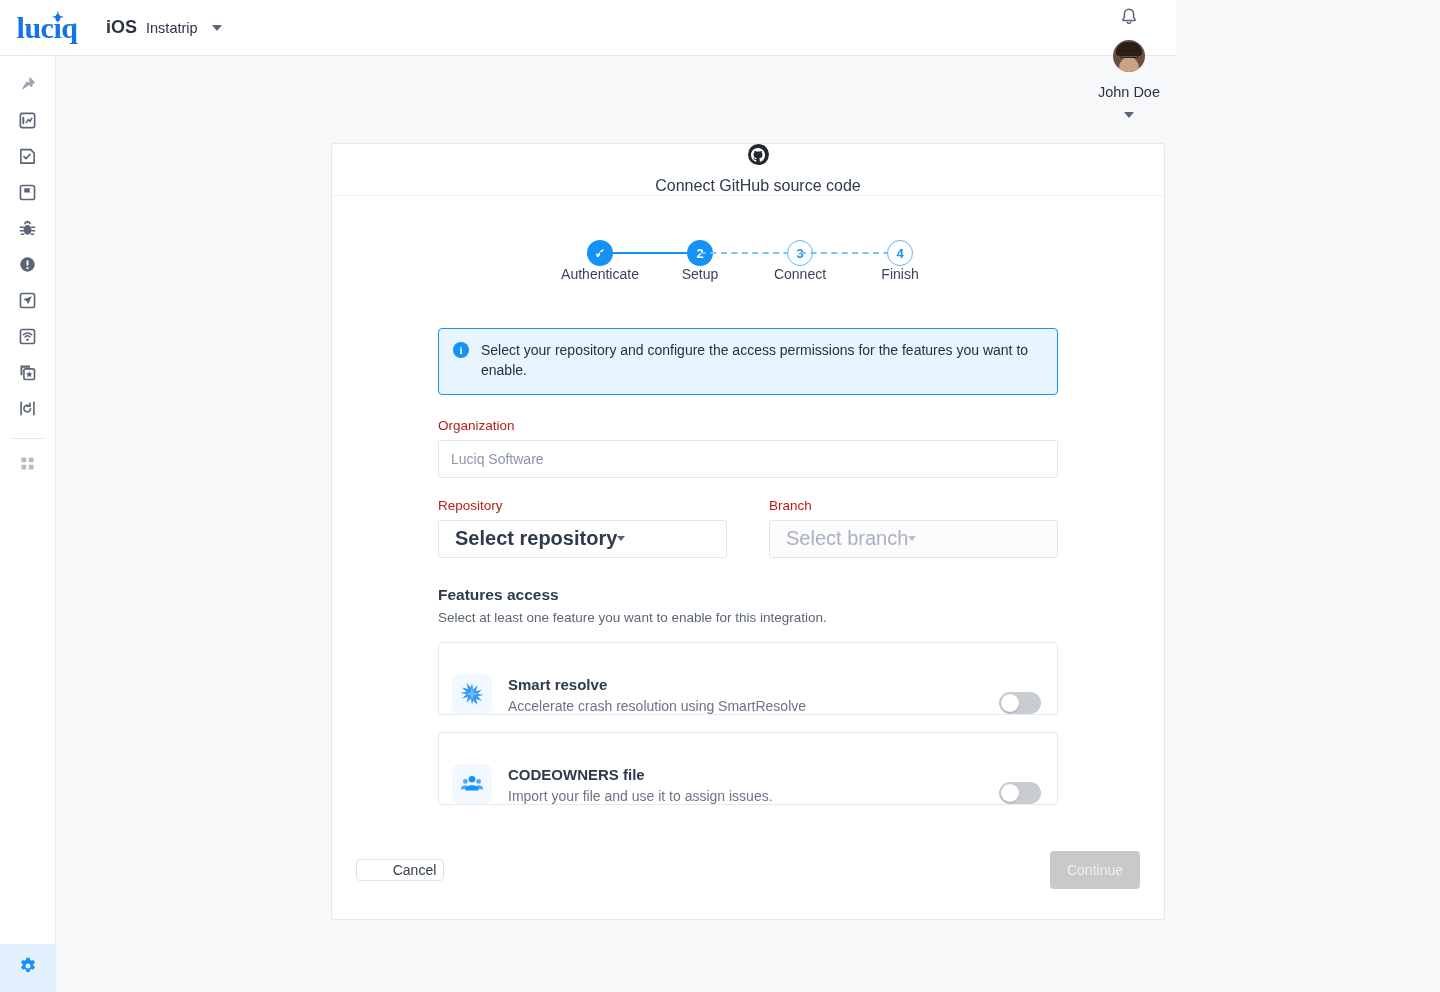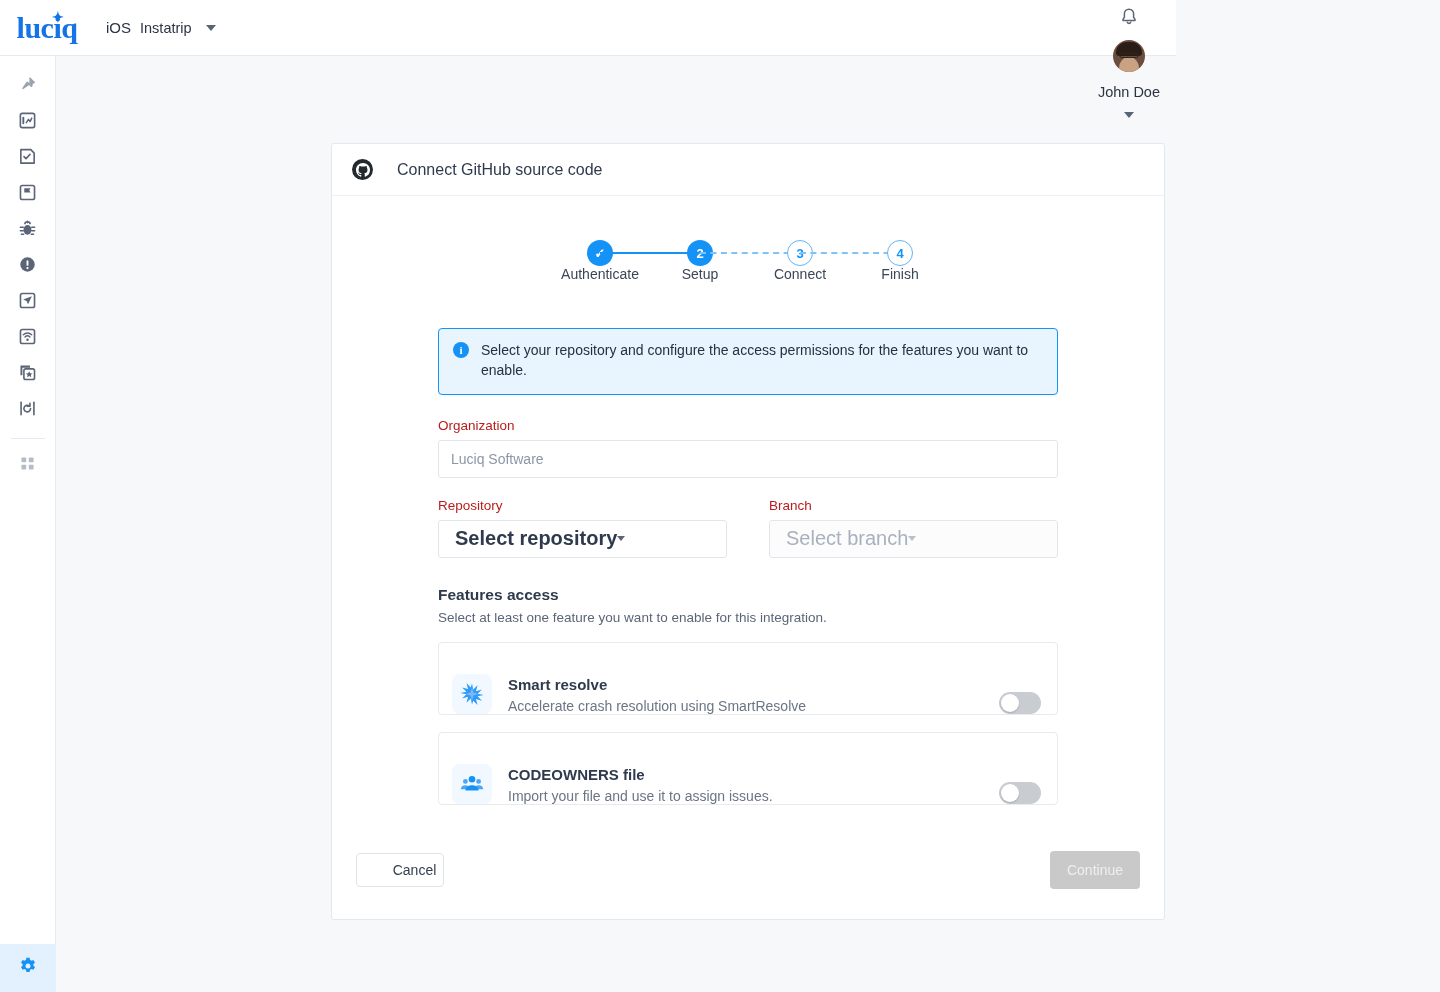--- a/index.html
+++ b/index.html
@@ -25,21 +25,21 @@
     color: #1473e6;
     font-family: "Liberation Serif", serif;
     font-weight: 700; font-size: 30px; letter-spacing: -0.5px;
     position: relative;
   }
   .logo .star {
     position: absolute; top: -2px; left: 38px;
     color: #1473e6; font-size: 14px; line-height: 1;
   }
   .platform {
-    margin-left: 26px; font-size: 15px; color: #2c3443; font-weight: 400;
+    margin-left: 26px; font-size: 18px; color: #2c3443; font-weight: 700;
   }
   .appname {
     margin-left: 9px; font-size: 14.5px; color: #2c3443; font-weight: 400;
   }
   .caret-dn {
     margin-left: 14px;
     width: 0; height: 0;
     border-left: 5px solid transparent;
     border-right: 5px solid transparent;
     border-top: 6px solid #5a6477;
@@ -110,23 +110,24 @@
     background: #f7f8fa;
   }
   .card {
     position: absolute; left: 275px; top: 87px;
     width: 834px; height: 777px;
     background: #ffffff;
     border: 1px solid #e4e8ee;
     border-radius: 3px;
   }
   .card-head {
-    height: 52px; display: flex; align-items: center; gap: 24px;
+    height: 52px; display: flex; align-items: center; gap: 12px;
     padding-left: 20px;
     border-bottom: 1px solid #eceff3;
+    flex-direction: column;
   }
   .gh-icon {
     width: 21px; height: 21px; border-radius: 50%;
     background: #24292e; flex: none;
     display: flex; align-items: center; justify-content: center;
   }
   .card-title { font-size: 16px; color: #2f3a4d; }
 
   .card-body { padding: 0 106px; }
 
@@ -249,21 +250,21 @@
   }
 
   
   .card-foot {
     position: absolute; left: 0; bottom: 0;
     width: 100%; height: 98px;
     display: flex; align-items: center;
     padding: 0 24px;
   }
   .btn-cancel {
-    width: 88px; height: 34px;
+    width: 88px; height: 22px;
     border: 1px solid #dfe3e9; border-radius: 4px;
     background: #fff; color: #36405200; color: #364052;
     font-size: 14px; cursor: pointer;
     display: flex; align-items: center; justify-content: center;
     font-family: "Liberation Sans", sans-serif;
     padding-left: 29px;
   }
   .btn-continue {
     margin-left: auto;
     width: 90px; height: 38px;

